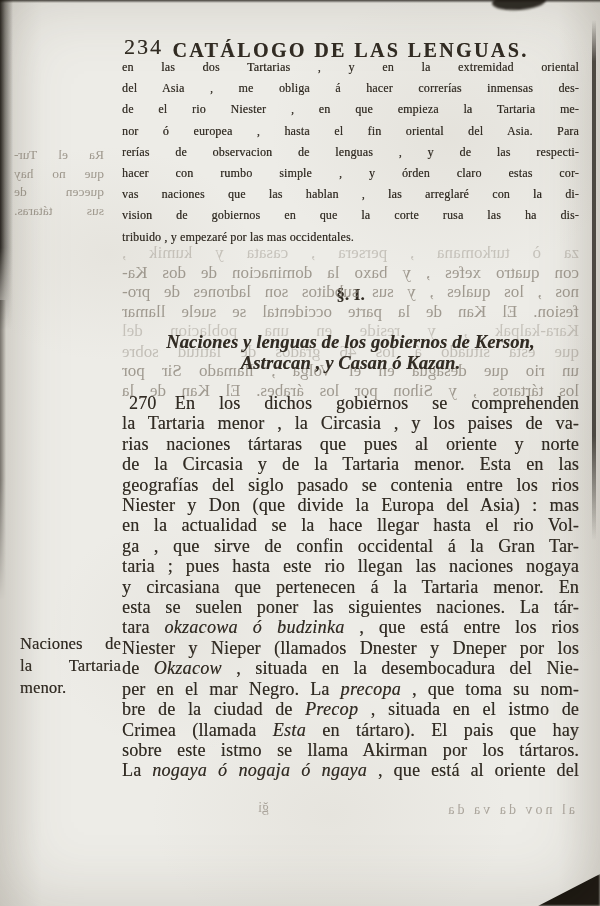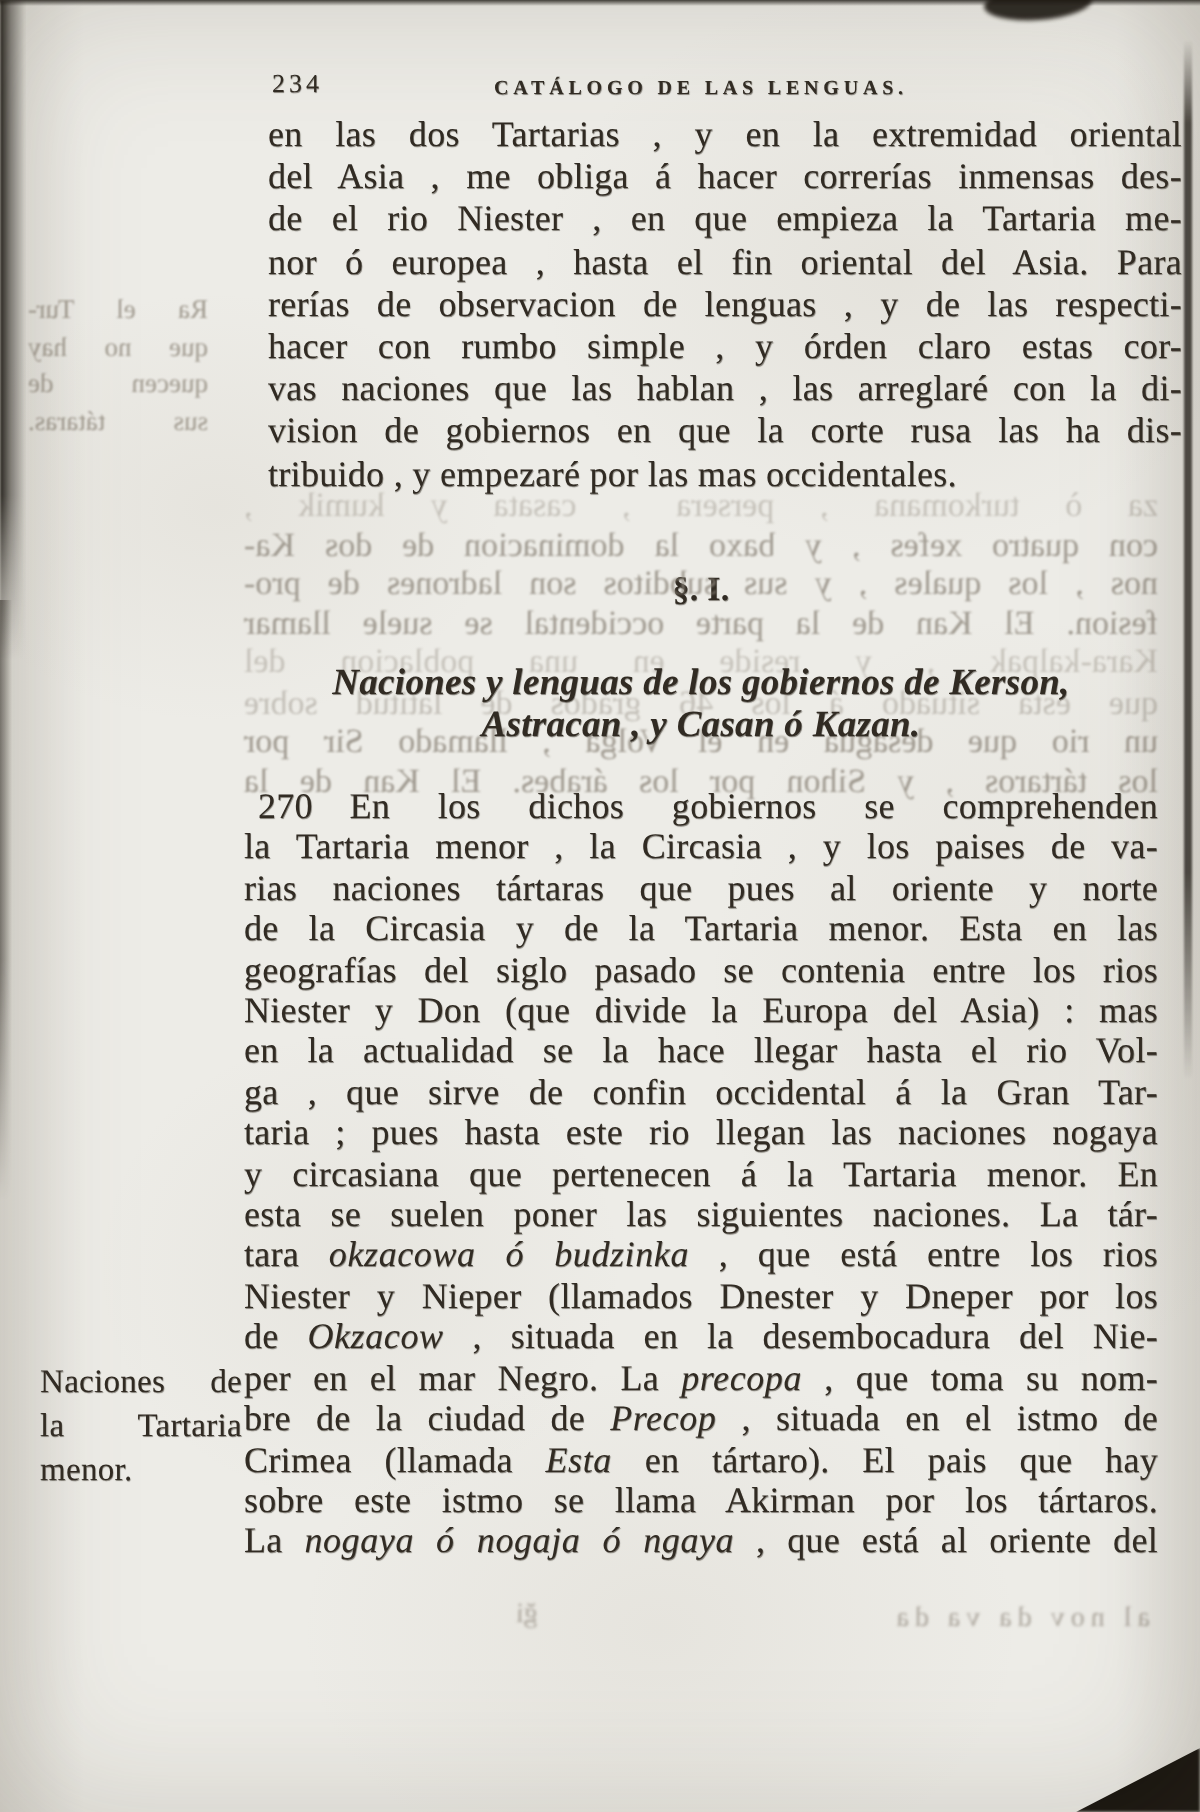--- a/index.html
+++ b/index.html
@@ -20,31 +20,31 @@
 
   
   .ink { text-shadow:0.3px 0.3px 0.4px rgba(49,43,35,.55); letter-spacing:.15px; }
   .block { position:absolute; left:122px; width:457px; }
   .tline { text-align:justify; text-align-last:justify; }
   .center .tline { text-align:center; text-align-last:center; }
   .no-just-last .tline:last-child { text-align-last:left; }
   .indent-first .tline:first-child { text-indent:7px; }
   i { font-style:italic; letter-spacing:.3px; }
 
-  .pagenum { position:absolute; left:136px; top:34px; font-size:13px; letter-spacing:2px; }
+  .pagenum { position:absolute; left:124px; top:34px; font-size:22px; letter-spacing:2px; }
   .runhead { position:absolute; left:122px; top:39px; width:457px; text-align:center;
-             font-size:10px; font-weight:700; letter-spacing:2.4px; }
-  .para1 { top:57px; font-size:18px; line-height:21.2px;margin-left:12px; }
+             font-size:20px; font-weight:700; letter-spacing:2.4px; }
+  .para1 { top:57px; font-size:12px; line-height:21.2px; }
   .secmark { top:285px; font-size:17px; font-weight:700; line-height:20px; }
   .heading { top:332px; font-size:18.5px; line-height:20.5px; font-weight:600; z-index:3; }
   .heading .tline { font-style:italic; }
   .para2 { top:393px; font-size:18px; line-height:20.4px; }
 
   .margin-note { position:absolute; left:20px; top:633px; width:101px;
-                 font-size:16.5px; line-height:22px;margin-top:47px; }
+                 font-size:16.5px; line-height:22px; }
 
   
   .bleed { color:#8d867b; transform:scaleX(-1); filter:blur(.55px); z-index:1; }
   .bleed-a { top:243px; font-size:17px; line-height:19.6px; opacity:.8; }
   .bleed-a .tline:nth-child(1), .bleed-a .tline:nth-child(5) { opacity:.5; }
   .bleed-b { top:342px; font-size:17px; line-height:19.3px; opacity:.8; }
   .bleed-b .tline:nth-child(1) { opacity:.55; }
   .bleed-margin { position:absolute; left:14px; top:146px; width:90px;
                   font-size:13.5px; line-height:18.5px; color:#938c80;
                   transform:scaleX(-1); filter:blur(.6px); opacity:.85; }

